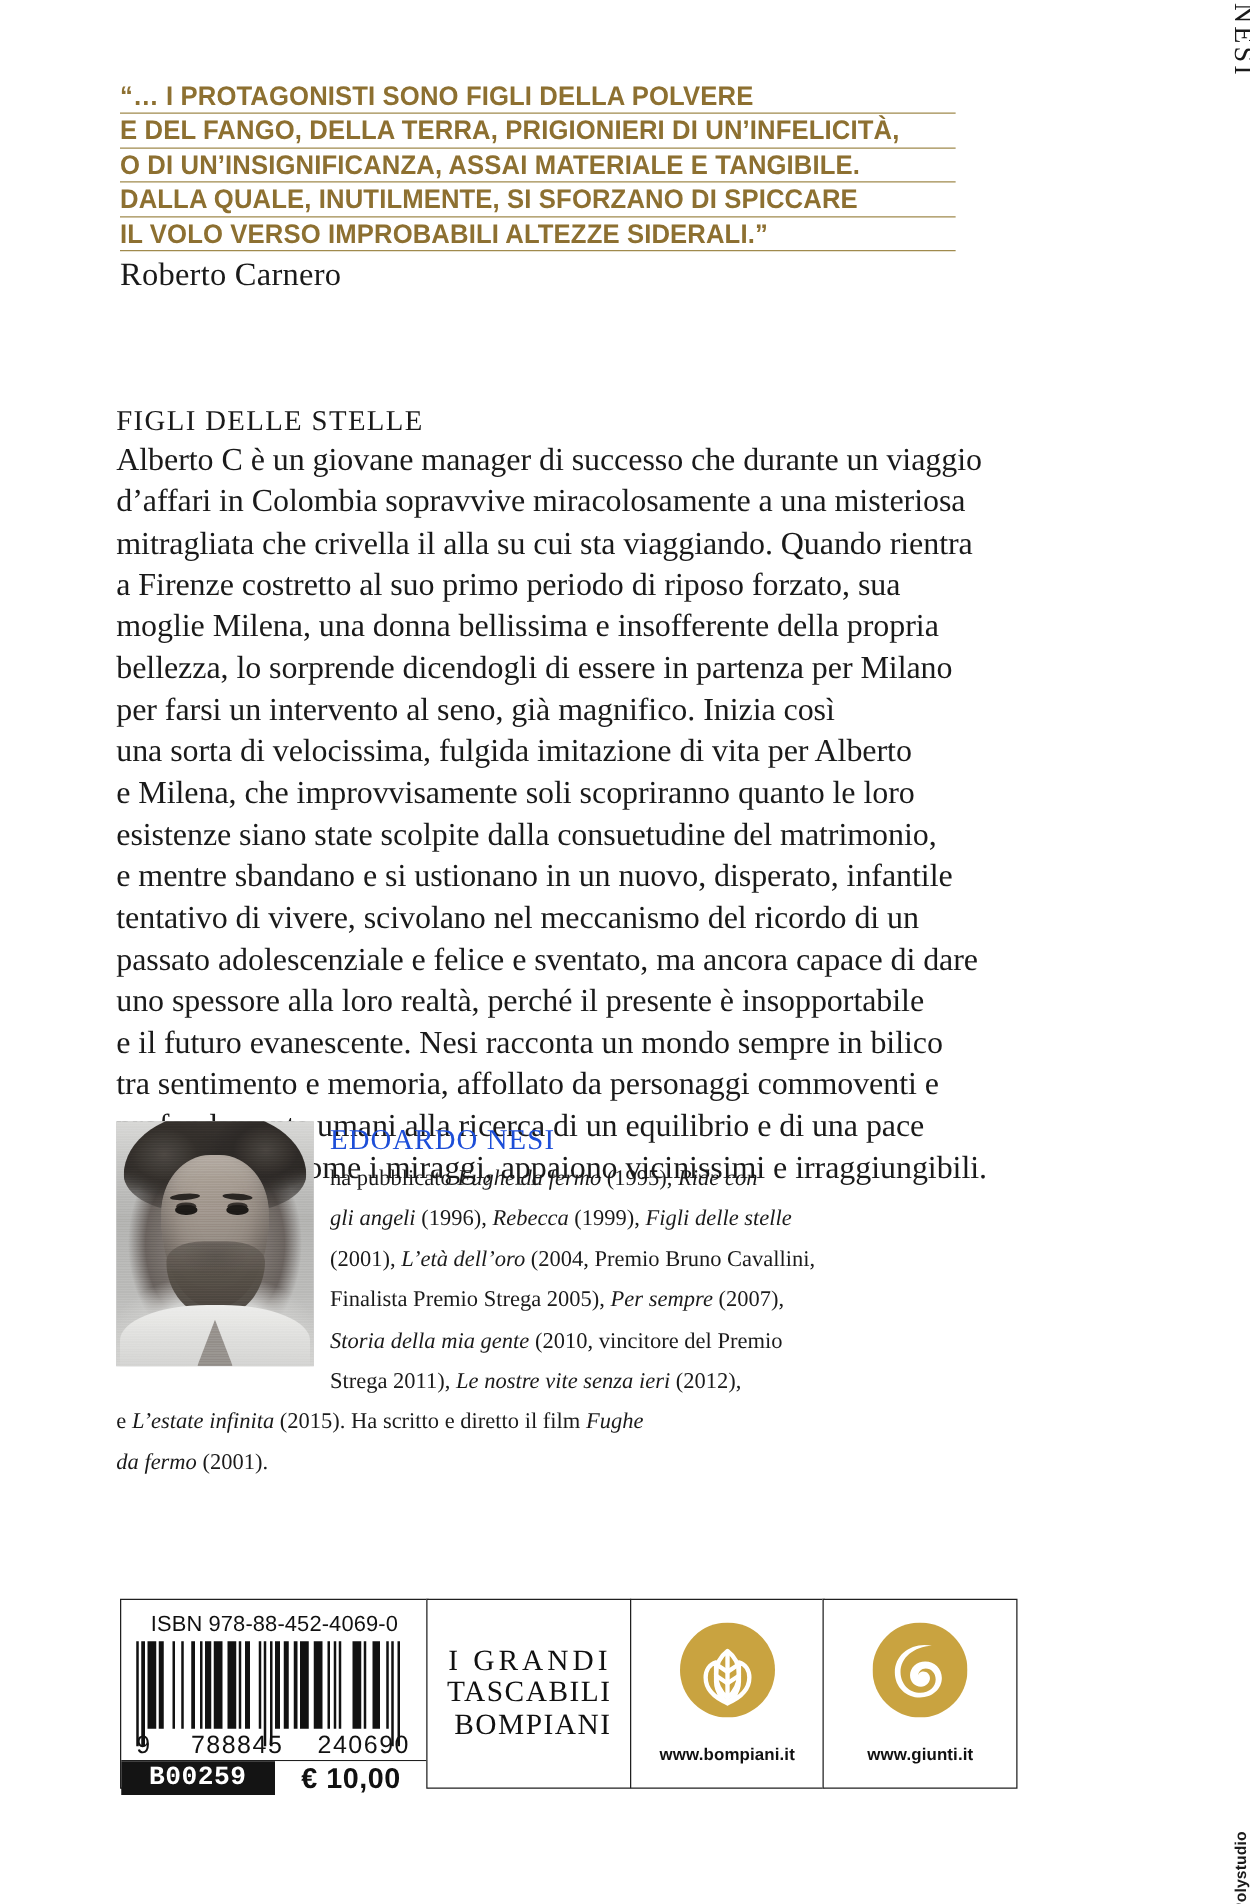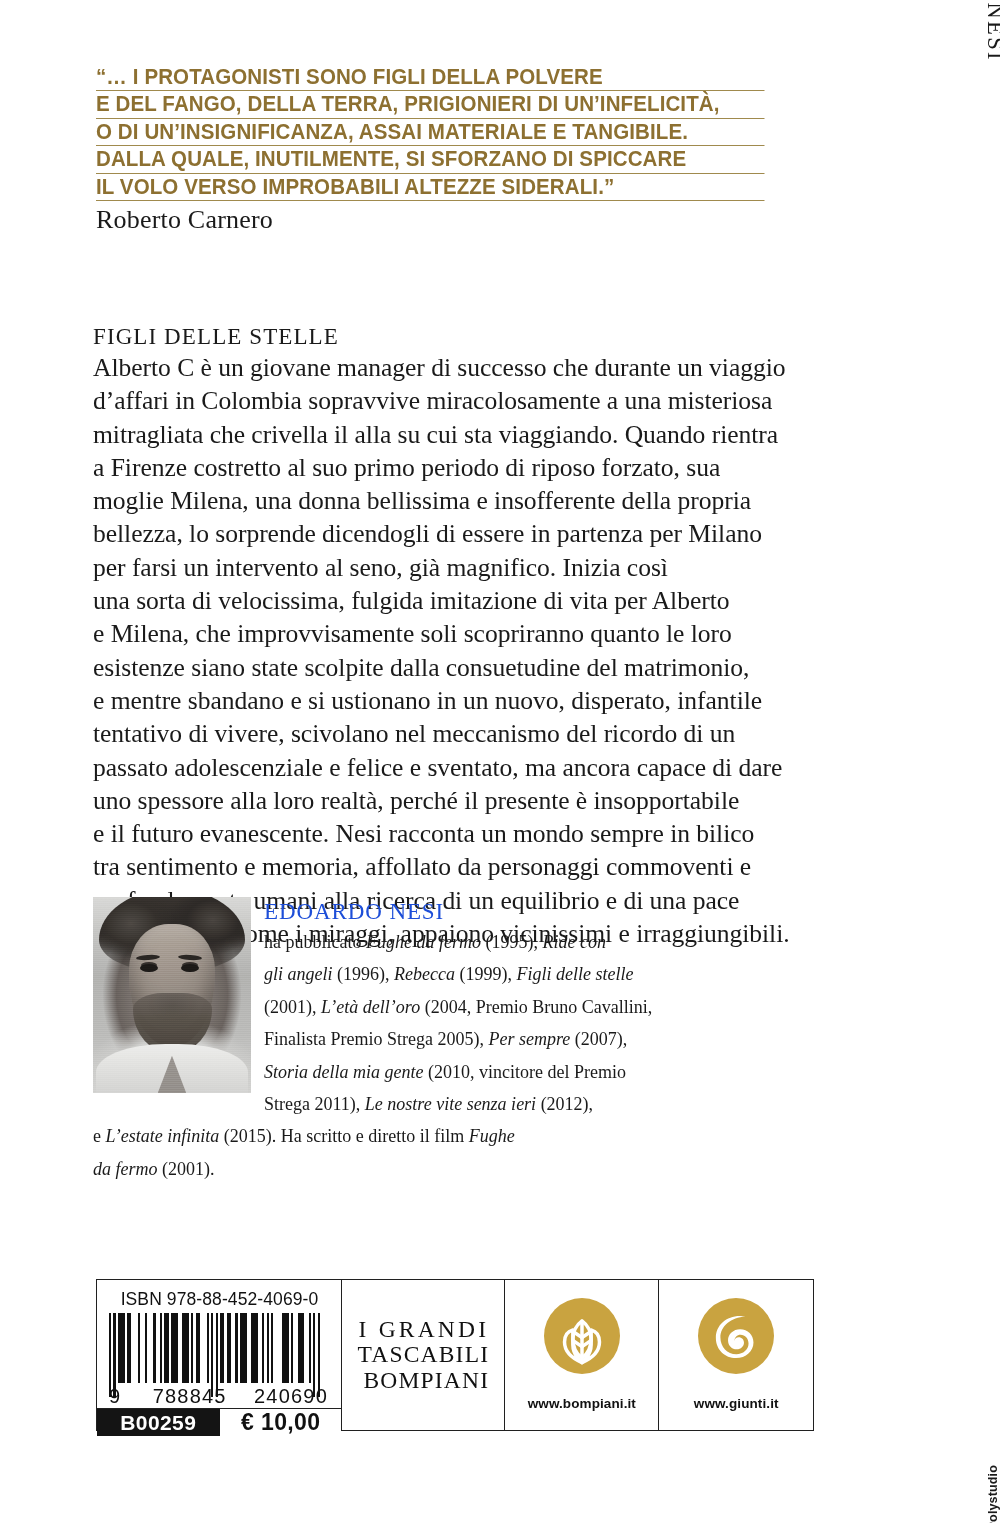--- a/index.html
+++ b/index.html
@@ -259,21 +259,21 @@
     height: 39px;
     border-top: 1.6px solid #202020;
   }
   .bc-code {
     background: #141414;
     color: #ffffff;
     width: 50%;
     display: flex;
     align-items: center;
     justify-content: center;
-    font-family: Liberation Sans, sans-serif;
+    font-family: Liberation Mono, monospace;
     font-weight: bold;
     font-size: 21px;
     letter-spacing: 0.4px;
   }
   .bc-price {
     background: #ffffff;
     color: #111;
     width: 50%;
     display: flex;
     align-items: center;

